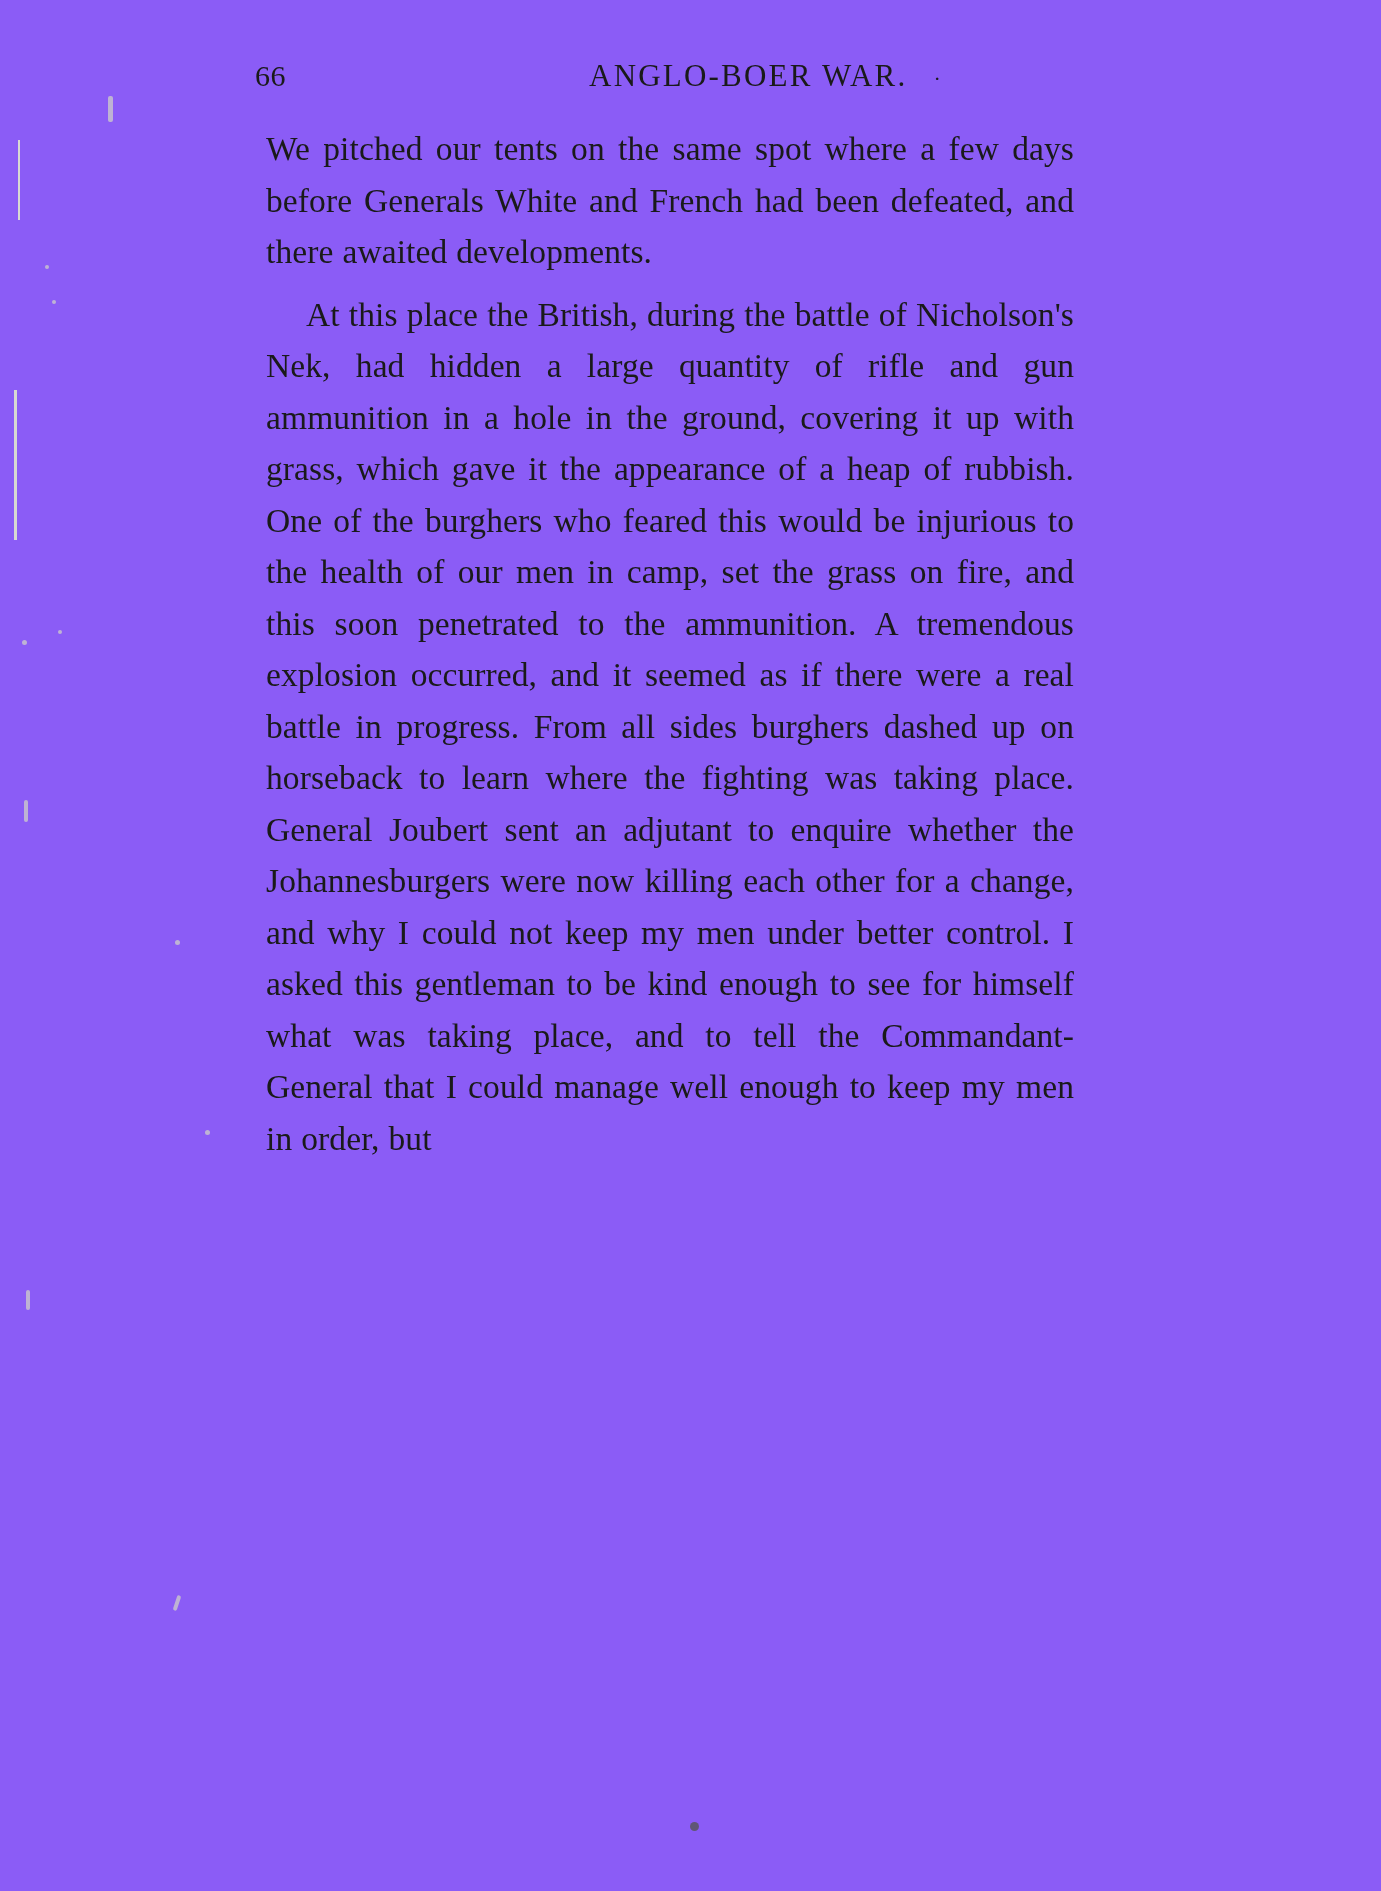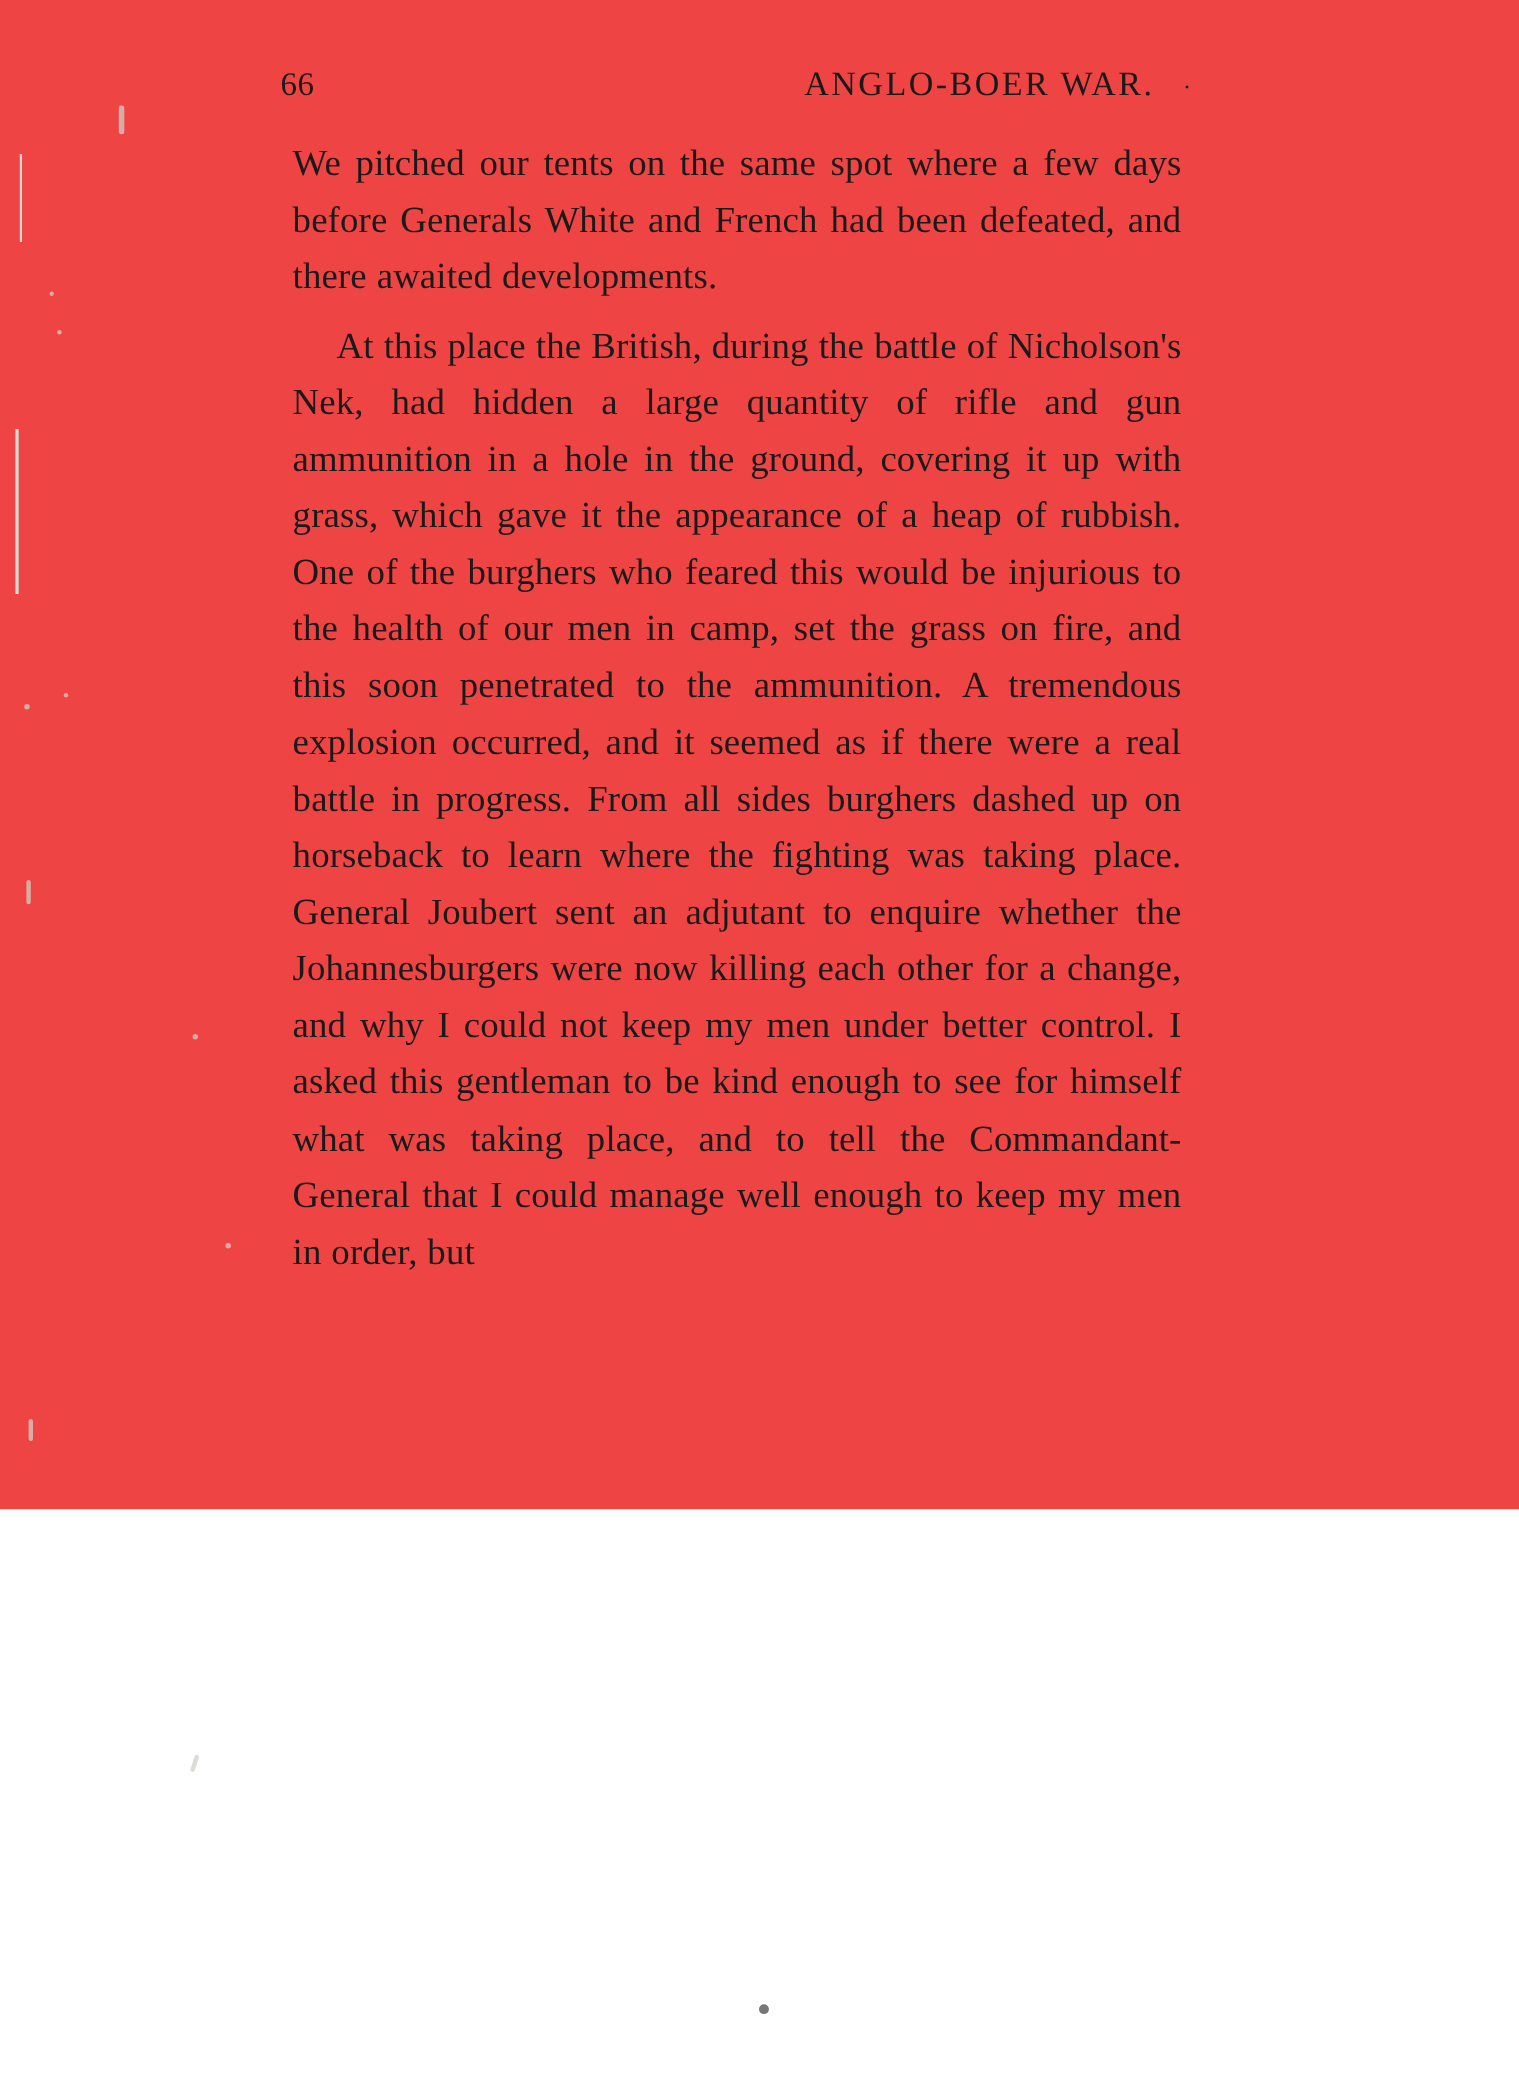--- a/index.html
+++ b/index.html
@@ -12,22 +12,22 @@
     height: 1891px;
     font-family: "Liberation Serif", serif;
     color: #1a1a1a;
     position: relative;
     overflow: hidden;
   }
   .page {
     position: absolute;
     left: 0; top: 0;
     width: 1381px;
-    height: 1372px;
-    background: #ef4444;
+    height: 1891px;
+    background: #8b5cf6;
   }
   
   .speck {
     position: absolute;
     background: #cfcfc8;
     border-radius: 50%;
     opacity: .75;
   }
   .scan-line {
     position: absolute;
@@ -48,21 +48,21 @@
   .folio {
     font-size: 30px;
     letter-spacing: 0.5px;
     width: 120px;
     font-family: "Liberation Serif", serif;
   }
   .running-head {
     font-size: 31px;
     letter-spacing: 2.2px;
     flex: 1;
-    text-align: right;
+    text-align: center;
     padding-left: 72px;
     white-space: nowrap;
   }
   .running-head .dot {
     display: inline-block;
     margin-left: 26px;
     font-size: 22px;
     vertical-align: middle;
   }
   .body-text p {

